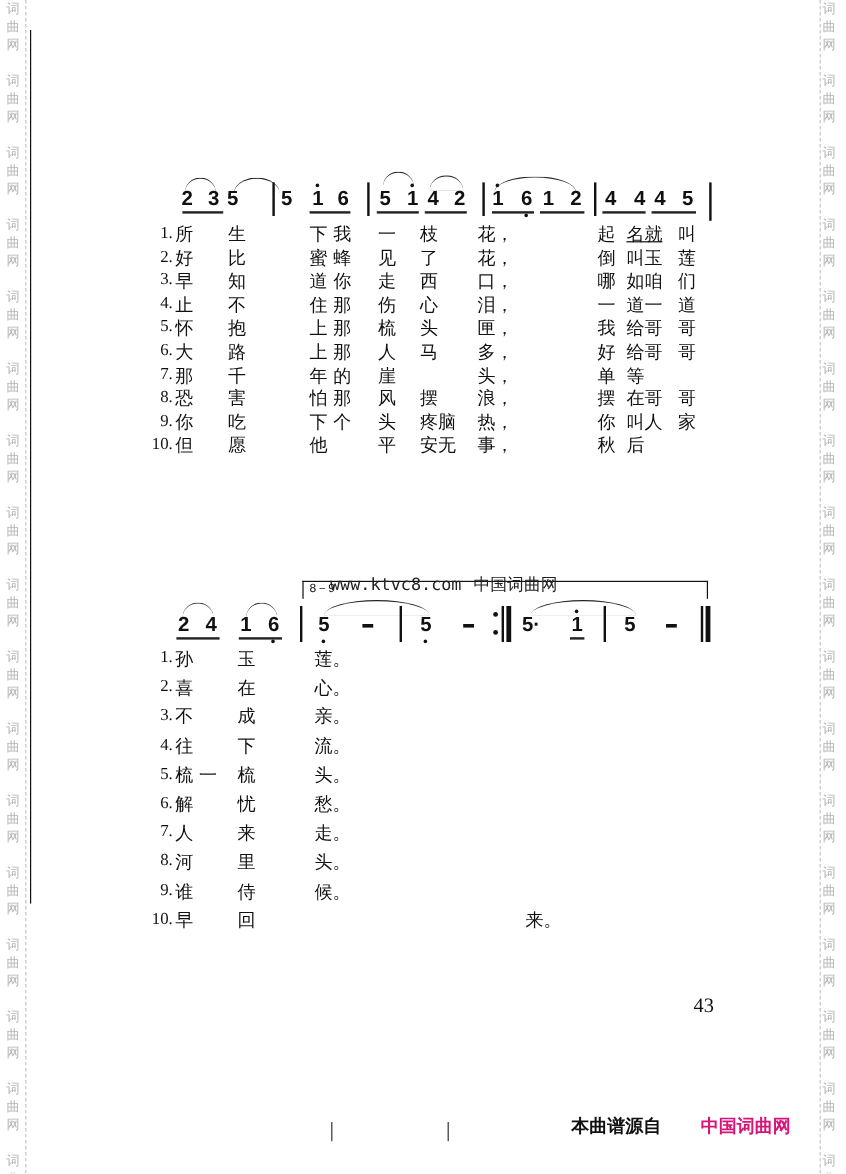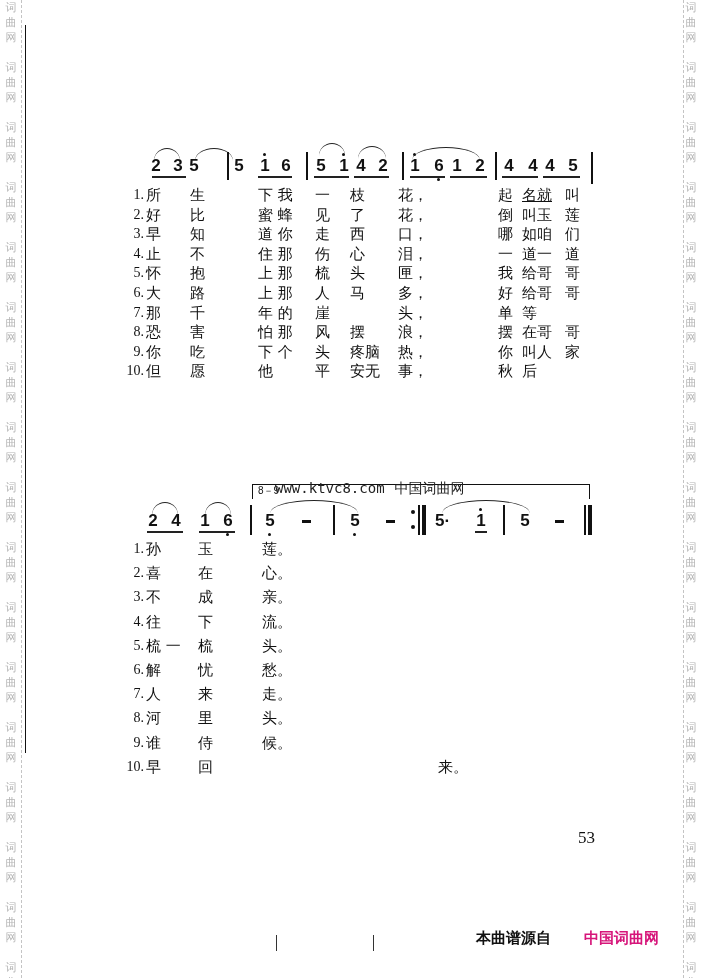--- a/index.html
+++ b/index.html
@@ -451,18 +451,18 @@
     </div>
     <div class="lyric-row" style="top: 757.8px;">
       <span class="verse-num" style="left: 118px; width: 26px;">10.</span>
       <span class="lyric" style="left: 146px;">早</span>
       <span class="lyric" style="left: 198px;">回</span>
       <span class="lyric" style="left: 262px;"></span>
       <span class="lyric" style="left: 438px;">来。</span>
     </div>
   </div>
 
-<div class="page-number">53</div>
+<div class="page-number">43</div>
 
 <div class="tick" style="left:276px;top:935px"></div>
 <div class="tick" style="left:373px;top:935px"></div>
 <div class="source-label">本曲谱源自</div>
 <div class="source-site" style="color: rgb(214, 21, 122);">中国词曲网</div>
 
 </body></html>

